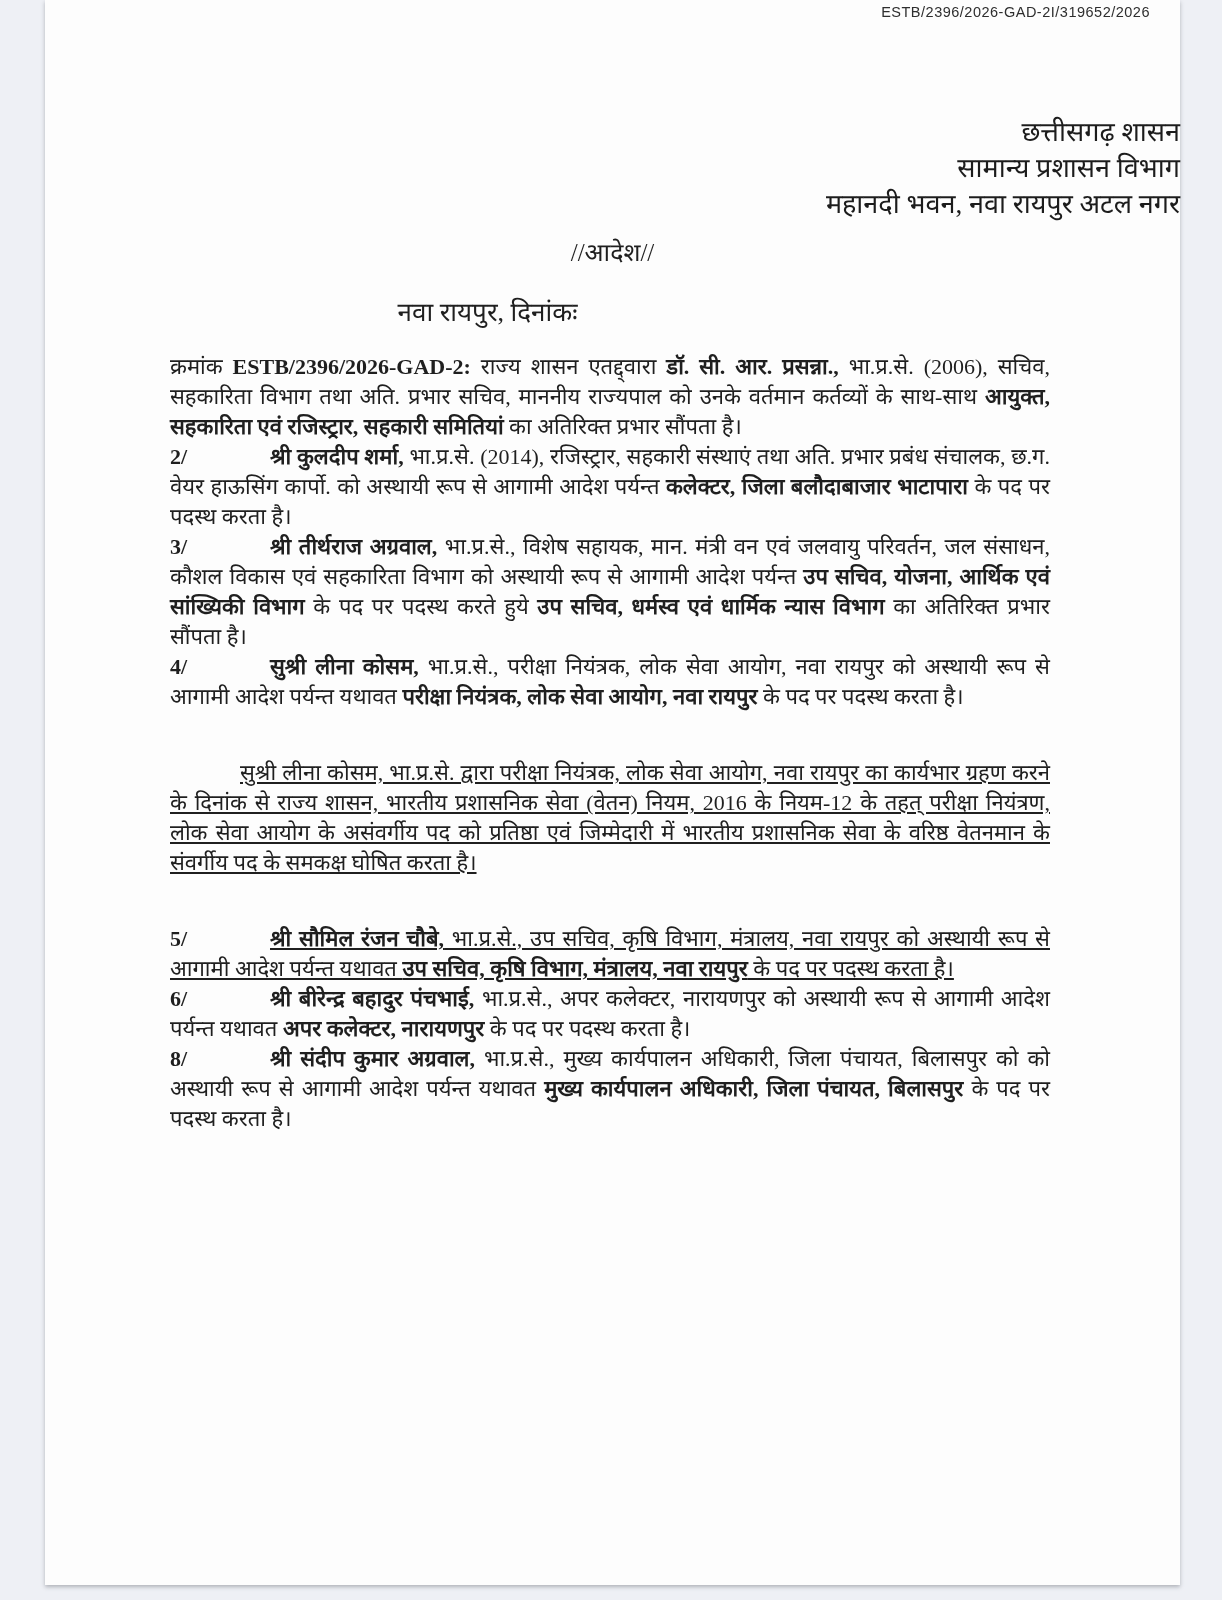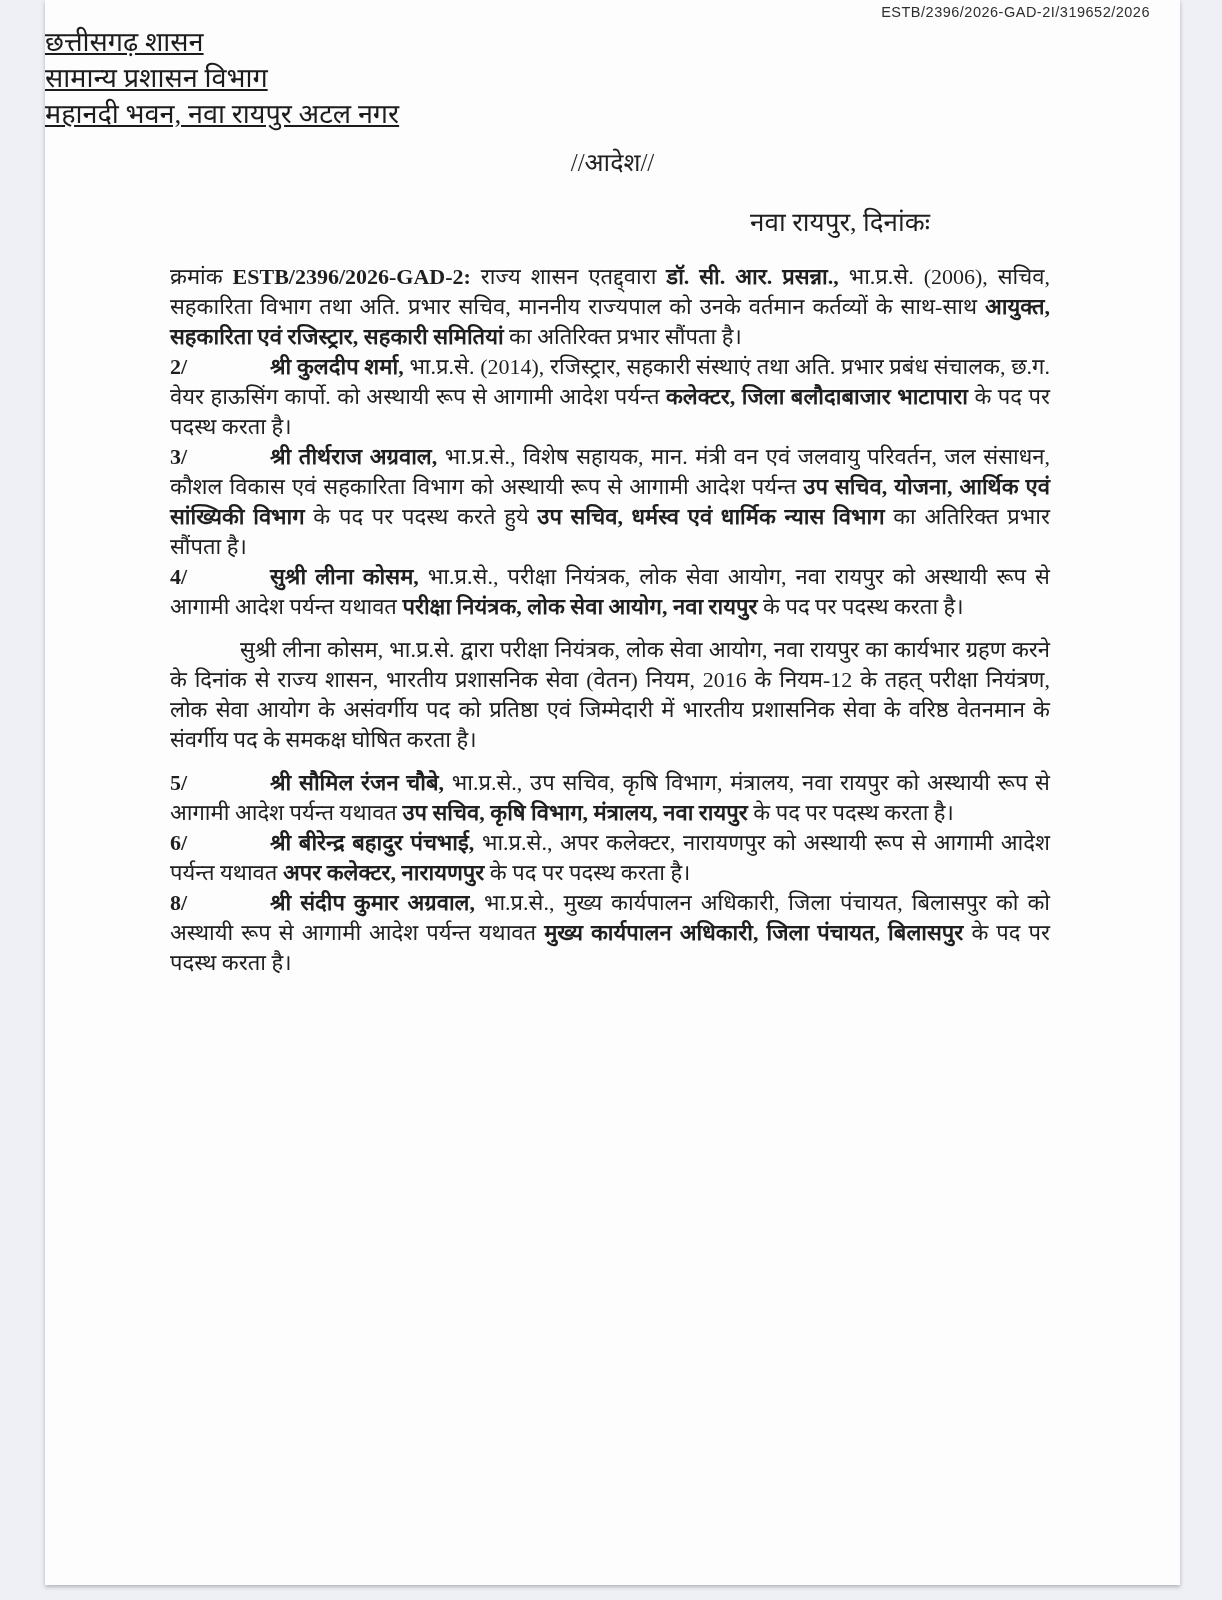--- a/index.html
+++ b/index.html
@@ -29,51 +29,52 @@
     display: flex;
     justify-content: flex-end;
     padding: 4px 30px 0 35px;
     font-family: "Liberation Sans", "DejaVu Sans", sans-serif;
     font-size: 14.5px;
     letter-spacing: 0.5px;
     color: #2e2e2e;
     height: 20px;
   }
   .letterhead {
-    text-align: left;
+    margin-top: 90px;
+    text-align: right;
     font-size: 27px;
     line-height: 36px;
     color: #1c1c1c;
-    text-decoration: underline;
   }
   .order-title {
     margin-top: 14px;
     text-align: center;
     font-size: 25px;
     line-height: 34px;
   }
   .date-line {
     margin-top: 26px;
-    text-align: right;
+    text-align: center;
     padding-right: 250px;
     font-size: 26px;
     line-height: 34px;
   }
   .body-block {
     margin-top: 22px;
     padding: 0 130px 0 125px;
     font-size: 22px;
     line-height: 30px;
     text-align: justify;
   }
   .para {
     margin: 0;
   }
   .para.gap-before {
-    margin-top: 13px;
+    margin-top: 46px;
+    text-decoration: underline;
   }
   .para.indented {
     text-indent: 70px;
   }
   .num {
     display: inline-block;
     width: 100px;
     font-weight: bold;
     text-indent: 0;
   }

